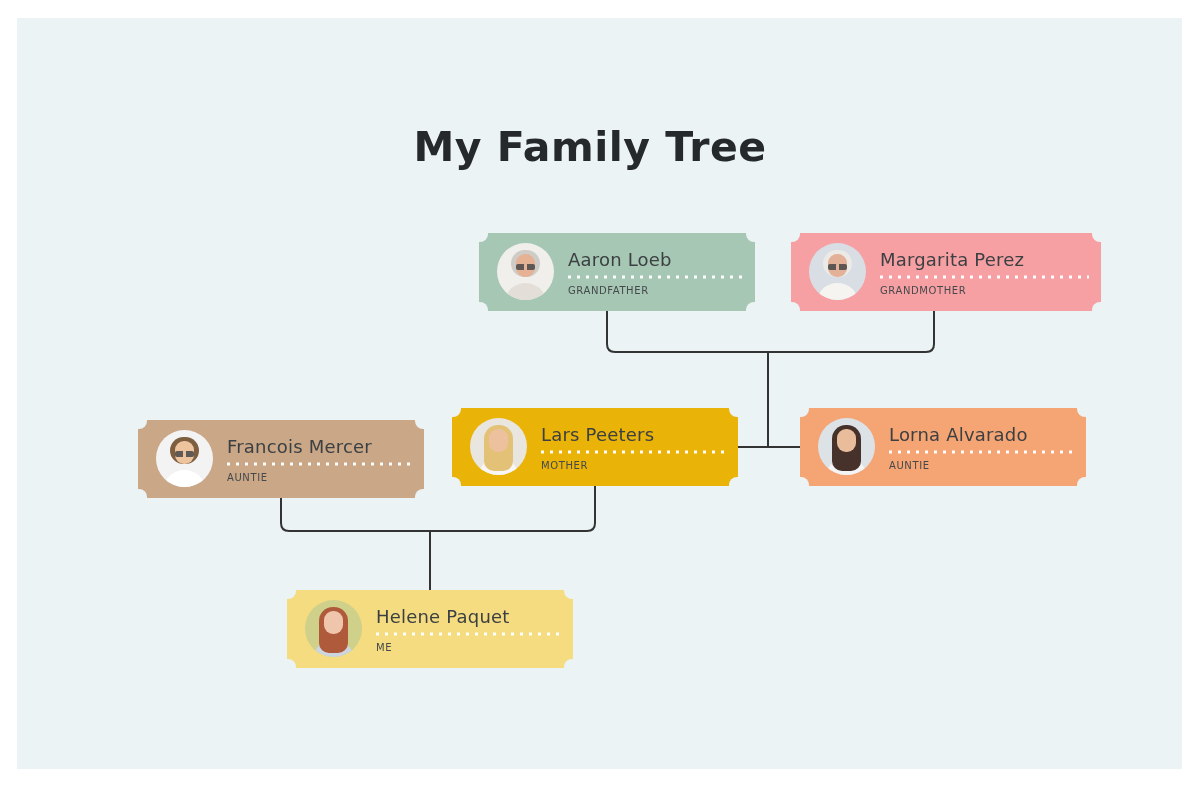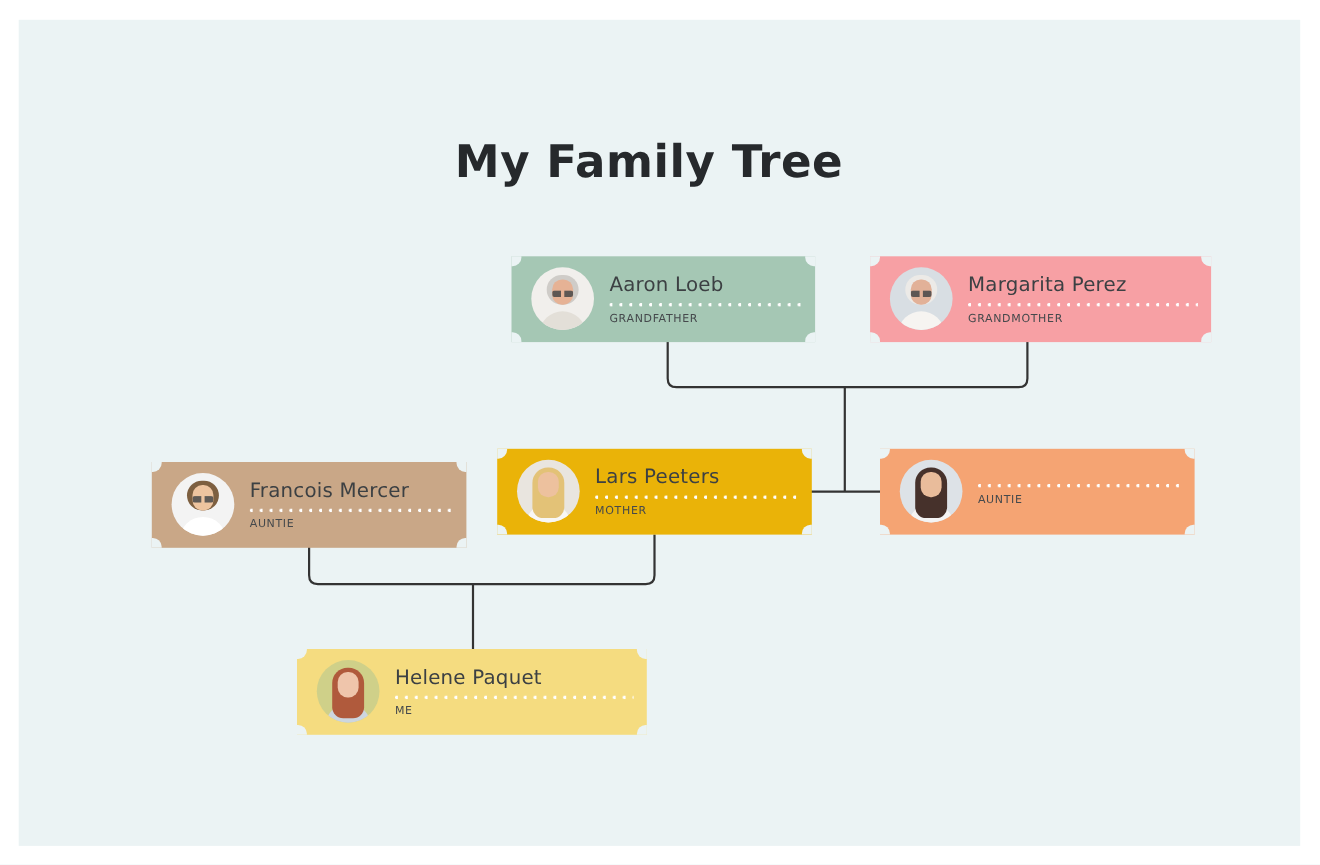--- a/index.html
+++ b/index.html
@@ -12,26 +12,26 @@
     position:absolute;left:17px;top:18px;width:1165px;height:751px;
     background:var(--canvas,#ebf3f4);
   }
   .page-title{
     position:absolute;left:0;top:96px;width:1180px;text-align:center;
     font-size:41px;font-weight:700;color:#26292c;letter-spacing:.5px;
   }
   svg.connectors{position:absolute;left:0;top:0;}
   
   .card{position:absolute;height:78px;width:286px;}
-  #card-grandfather{left:465px;top:233px;width:276px;}
+  #card-grandfather{left:479px;top:233px;width:276px;}
   #card-grandmother{left:791px;top:233px;}
   #card-father{left:138px;top:420px;}
   #card-mother{left:452px;top:408px;}
   #card-auntie{left:800px;top:408px;}
-  #card-me{left:270px;top:590px;padding-left:32px;}
+  #card-me{left:287px;top:590px;}
   .card i{display:block;}
   
   .notch{position:absolute;width:9px;height:9px;background:var(--canvas,#ebf3f4);}
   .notch.tl{left:0;top:0;border-bottom-right-radius:8px;}
   .notch.tr{right:0;top:0;border-bottom-left-radius:8px;}
   .notch.bl{left:0;bottom:0;border-top-right-radius:8px;}
   .notch.br{right:0;bottom:0;border-top-left-radius:8px;}
   
   .avatar{
     position:absolute;left:18px;top:10px;width:57px;height:57px;border-radius:50%;
@@ -146,20 +146,21 @@
   <i class="notch tl"></i>
     <i class="notch tr"></i>
     <i class="notch bl"></i>
     <i class="notch br"></i>
   <span class="avatar long" style="--bg: #dde2e7; --hair: #46312b; --skin: #e9bc9b; --top: #f4f4f4;">
       <i class="shoulders"></i>
       <i class="hair"></i>
       <i class="head"></i>
     </span>
   <div class="info">
+    <div class="name">Lorna Alvarado</div>
     <div class="dots"></div>
     <div class="role">AUNTIE</div>
   </div>
 </div>
 
 <div class="card" id="card-me" style="background: rgb(245, 220, 128);">
   <i class="notch tl"></i>
     <i class="notch tr"></i>
     <i class="notch bl"></i>
     <i class="notch br"></i>

